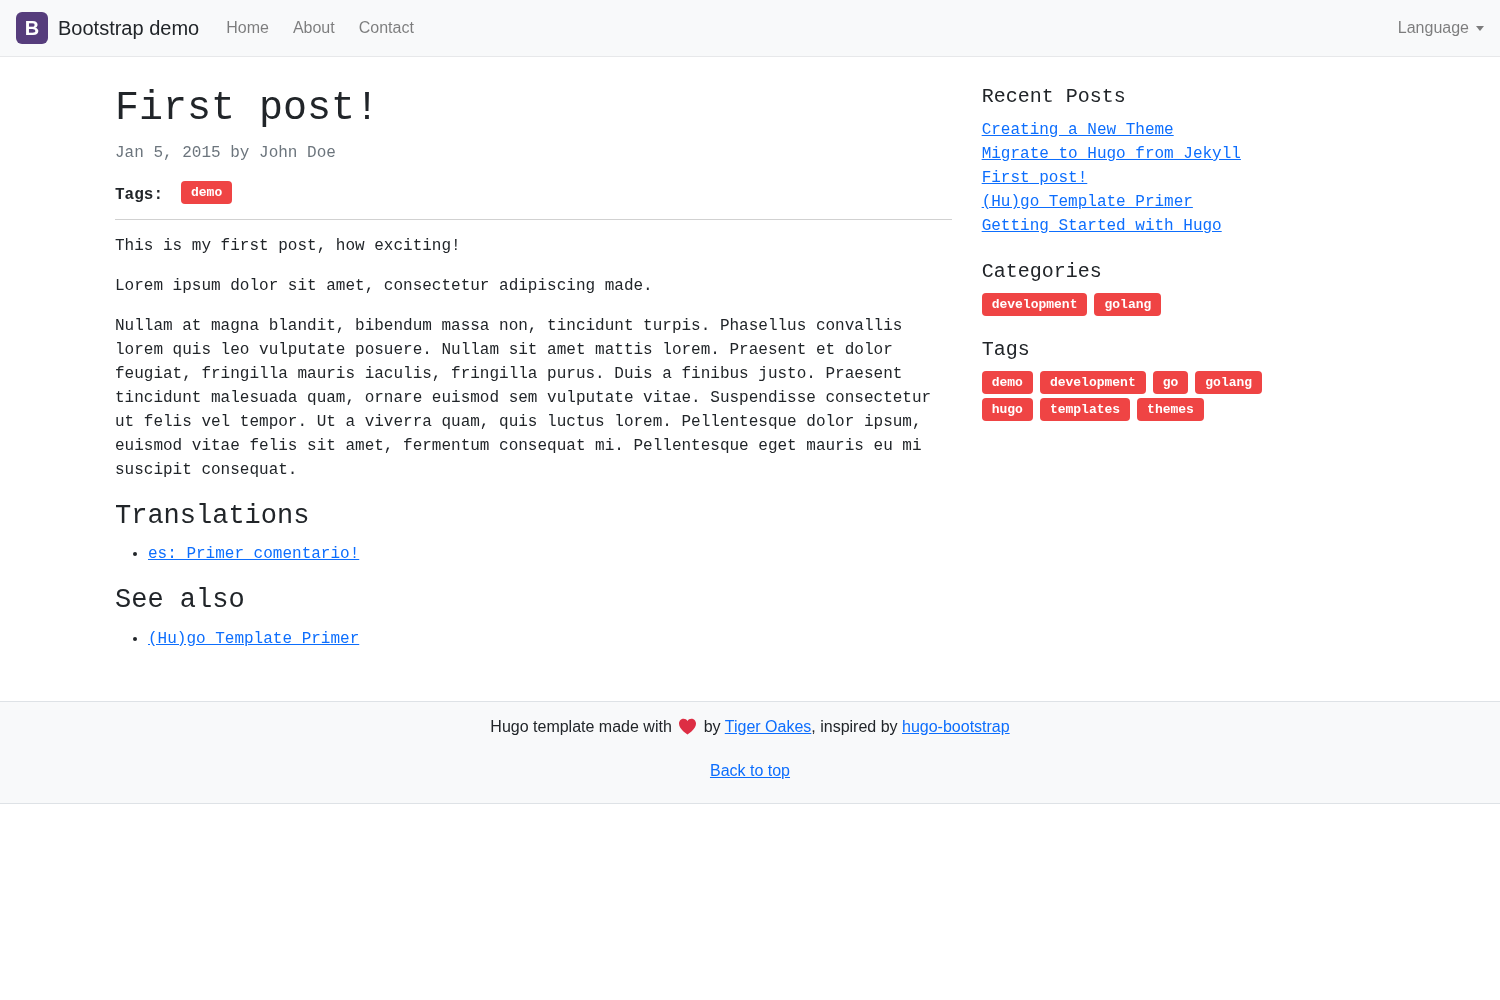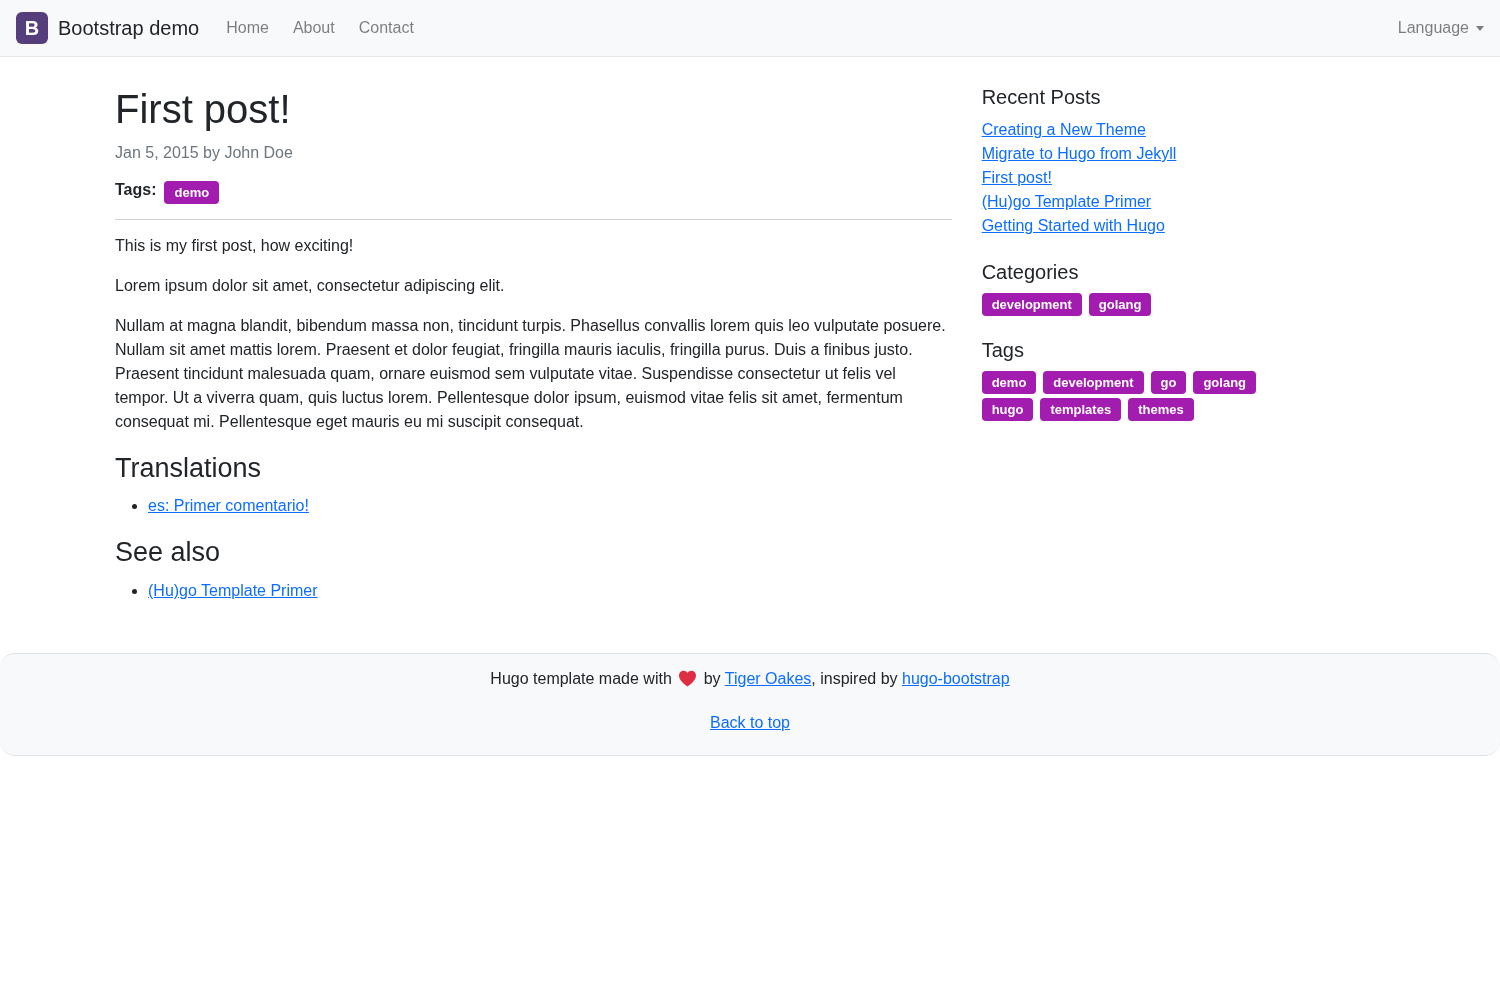--- a/index.html
+++ b/index.html
@@ -57,33 +57,33 @@
   .caret {
     display: inline-block;
     width: 0; height: 0;
     margin-left: 7px;
     border-left: 4.5px solid transparent;
     border-right: 4.5px solid transparent;
     border-top: 5px solid rgba(0,0,0,.5);
   }
 
   
-  .container { max-width: 1330px; margin: 0 auto; padding: 0 15px; }
+  .container { max-width: 1330px; margin: 0 auto; padding: 0 15px; font-family: Liberation Mono, monospace; }
   .row { display: flex; align-items: flex-start; padding-top: 28px; }
   .col-main { width: 66.666%; padding: 0 15px; }
   .col-side { width: 33.333%; padding: 0 15px; }
 
   
   .post-title { font-size: 40px; font-weight: 500; line-height: 1.2; margin: 0 0 8px; }
   .post-meta { color: #6c757d; margin: 0 0 7px; line-height: 1.4; }
-  .tags-line { display: flex; align-items: flex-start; margin: 0 0 2px; }
+  .tags-line { display: flex; align-items: flex-end; margin: 0 0 2px; gap: 10px; }
   .tags-label { font-weight: 700; margin-right: 8px; }
   .badge {
     display: inline-block;
-    background: #a21caf;
+    background: #ef4444;
     color: #fff;
     font-size: 13px;
     font-weight: 700;
     line-height: 1;
     padding: 5px 10px;
     border-radius: 4px;
     text-decoration: none;
     white-space: nowrap;
   }
   .divider { border: 0; border-top: 1px solid rgba(0,0,0,.18); margin: 15px 0 14px; }
@@ -102,21 +102,20 @@
   .badges.tag-cloud { max-width: 312px; }
 
   
   .footer {
     margin-top: 34px;
     background: #f8f9fa;
     border-top: 1px solid #dee2e6;
     border-bottom: 1px solid #dee2e6;
     text-align: center;
     padding: 13px 0 3px;
-    border-radius: 15px;
   }
   .footer p { margin: 0 0 17px; line-height: 1.5; }
   .heart-icon { display: inline-block; vertical-align: -3px; margin: 0 2px; }
   .heart-icon svg { width: 19px; height: 17px; display: inline-block; }
 </style>
 </head>
 <body>
 
 <nav class="navbar">
   <a class="brand">
@@ -149,21 +148,21 @@
     <main class="col-main">
       <h1 class="post-title">First post!</h1>
       <p class="post-meta">Jan 5, 2015 by John Doe</p>
       <div class="tags-line">
         <span class="tags-label">Tags:</span>
         <a class="badge">demo</a>
       </div>
       <hr class="divider">
 
       <p>This is my first post, how exciting!</p>
-      <p>Lorem ipsum dolor sit amet, consectetur adipiscing elit.</p>
+      <p>Lorem ipsum dolor sit amet, consectetur adipiscing made.</p>
       <p>Nullam at magna blandit, bibendum massa non, tincidunt turpis. Phasellus convallis lorem quis leo vulputate posuere. Nullam sit amet mattis lorem. Praesent et dolor feugiat, fringilla mauris iaculis, fringilla purus. Duis a finibus justo. Praesent tincidunt malesuada quam, ornare euismod sem vulputate vitae. Suspendisse consectetur ut felis vel tempor. Ut a viverra quam, quis luctus lorem. Pellentesque dolor ipsum, euismod vitae felis sit amet, fermentum consequat mi. Pellentesque eget mauris eu mi suscipit consequat.</p>
 
       <h3 class="section-heading">Translations</h3>
       <ul class="bullet-list">
         <li>
           <a class="link">es: Primer comentario!</a>
         </li>
       </ul>
 
       <h3 class="section-heading">See also</h3>

